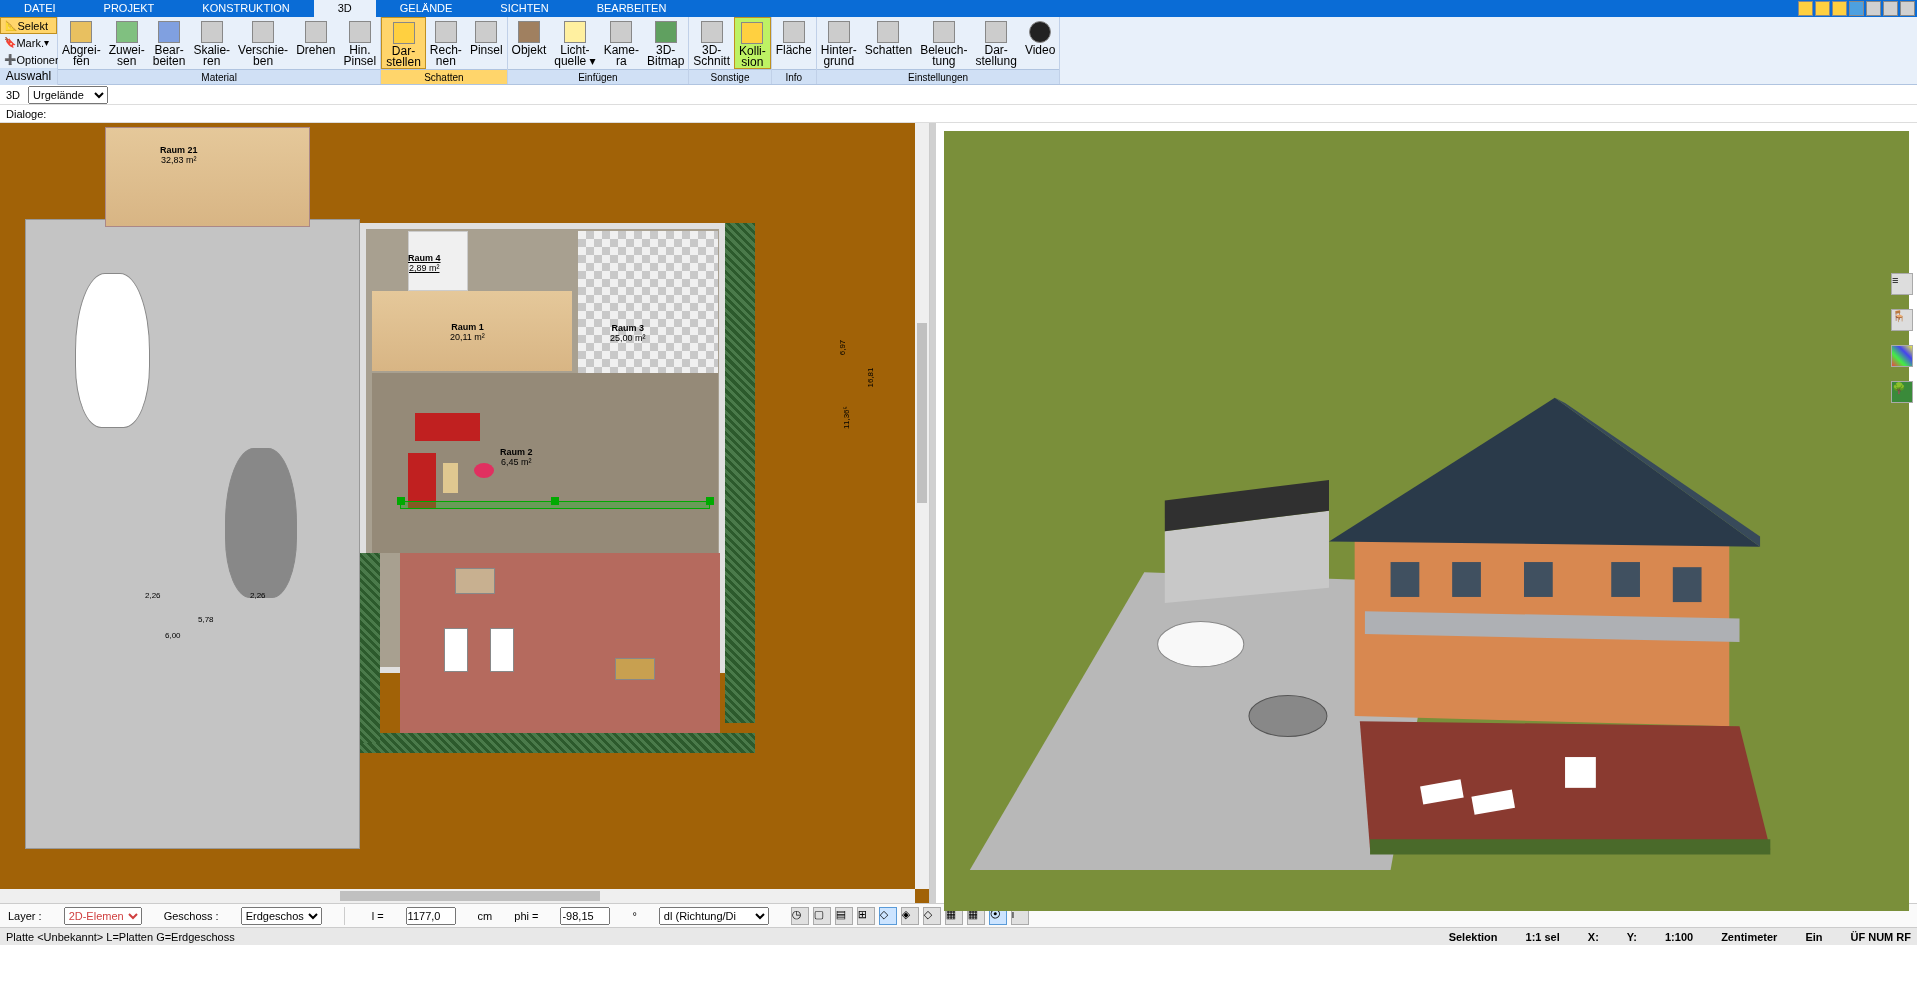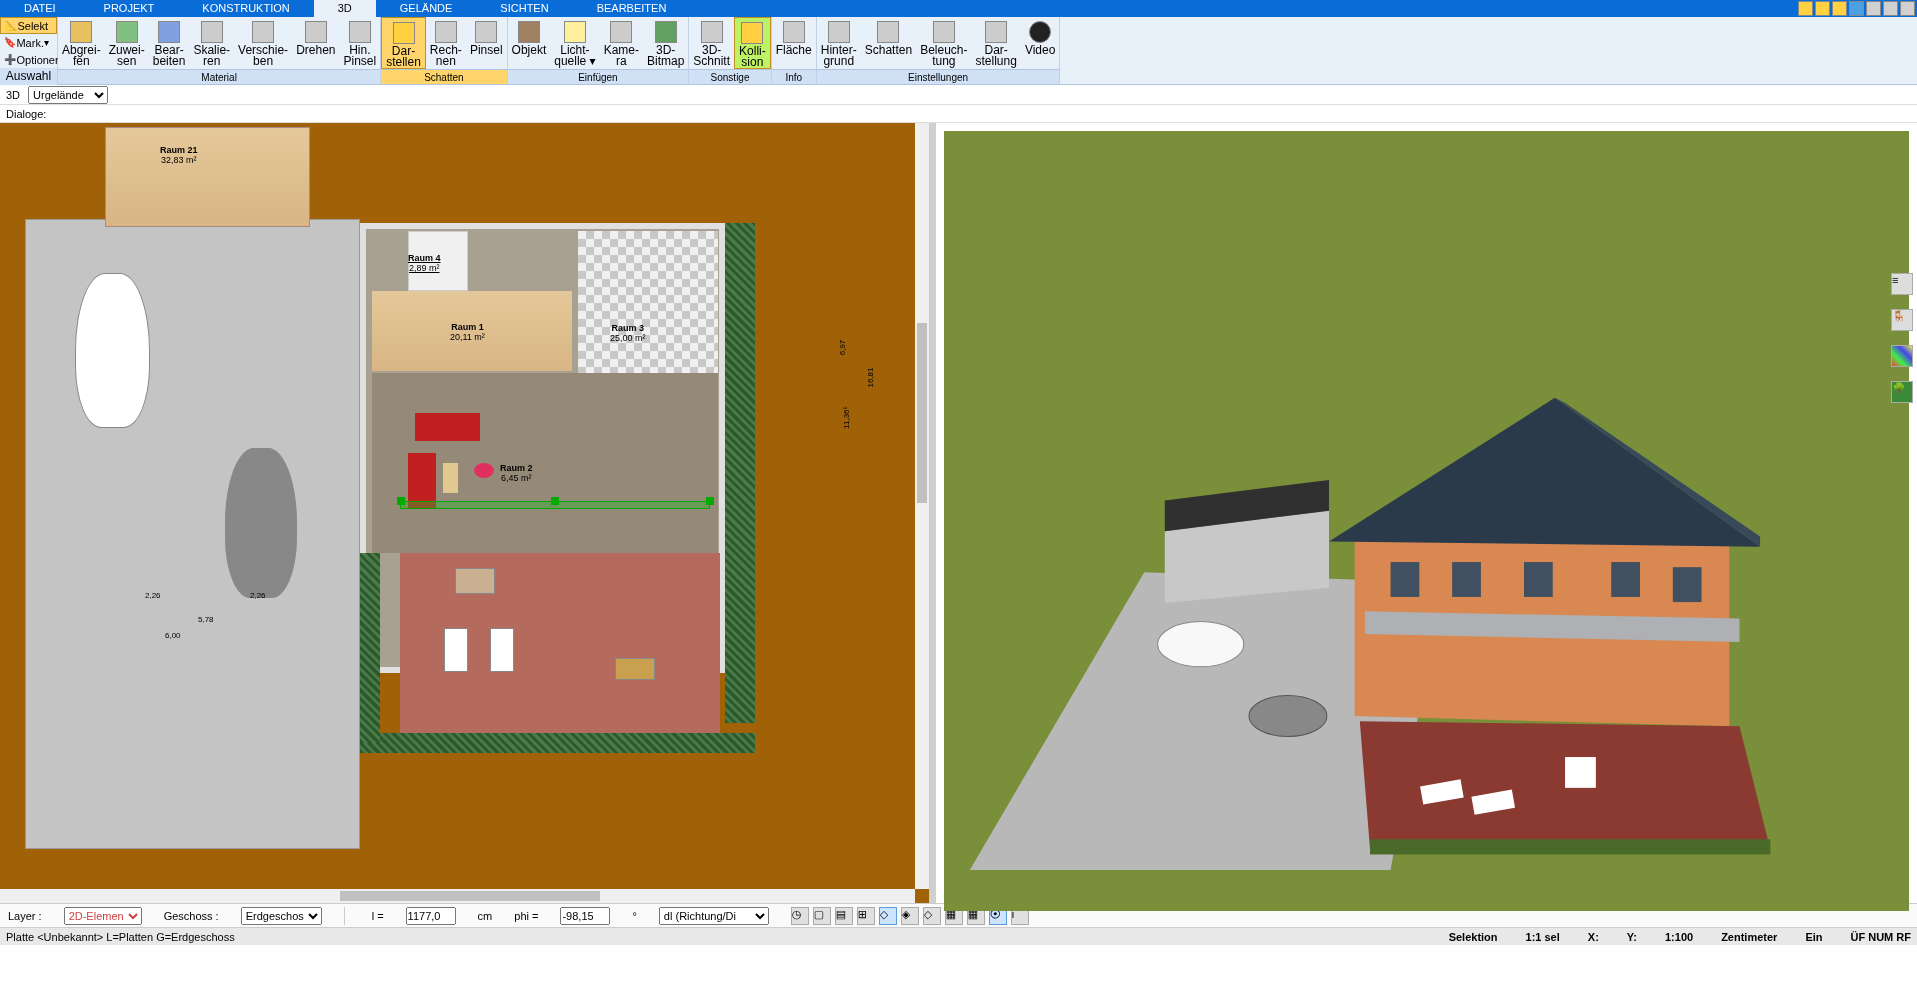--- a/index.html
+++ b/index.html
@@ -290,21 +290,21 @@
         <span>20,11 m²</span>
       </div>
 
     <div class="blk checker" style="left:578px;top:108px;width:140px;height:200px;"></div>
     <div class="room-lbl" style="left:610px;top:200px;">
         <span style="font-weight:bold">Raum 3</span>
         <span>25,00 m²</span>
       </div>
 
     <div class="blk" style="left:372px;top:250px;width:346px;height:180px;background:#958a78;"></div>
-    <div class="room-lbl" style="left:500px;top:340px;">
+    <div class="room-lbl" style="left:500px;top:324px;">
         <span style="font-weight:bold">Raum 2</span>
         <span>6,45 m²</span>
       </div>
 
     <div class="blk" style="left:415px;top:290px;width:65px;height:28px;background:#c02020;"></div>
     <div class="blk" style="left:408px;top:330px;width:28px;height:55px;background:#c02020;"></div>
     <div class="blk" style="left:443px;top:340px;width:15px;height:30px;background:#e0c890;"></div>
     <div class="blk" style="left:474px;top:340px;width:20px;height:15px;background:#e03060;border-radius:50%;"></div>
 
     <div class="blk" style="left:400px;top:378px;width:310px;height:8px;background:rgba(40,180,40,0.4);border:1px solid #0a0;"></div>

